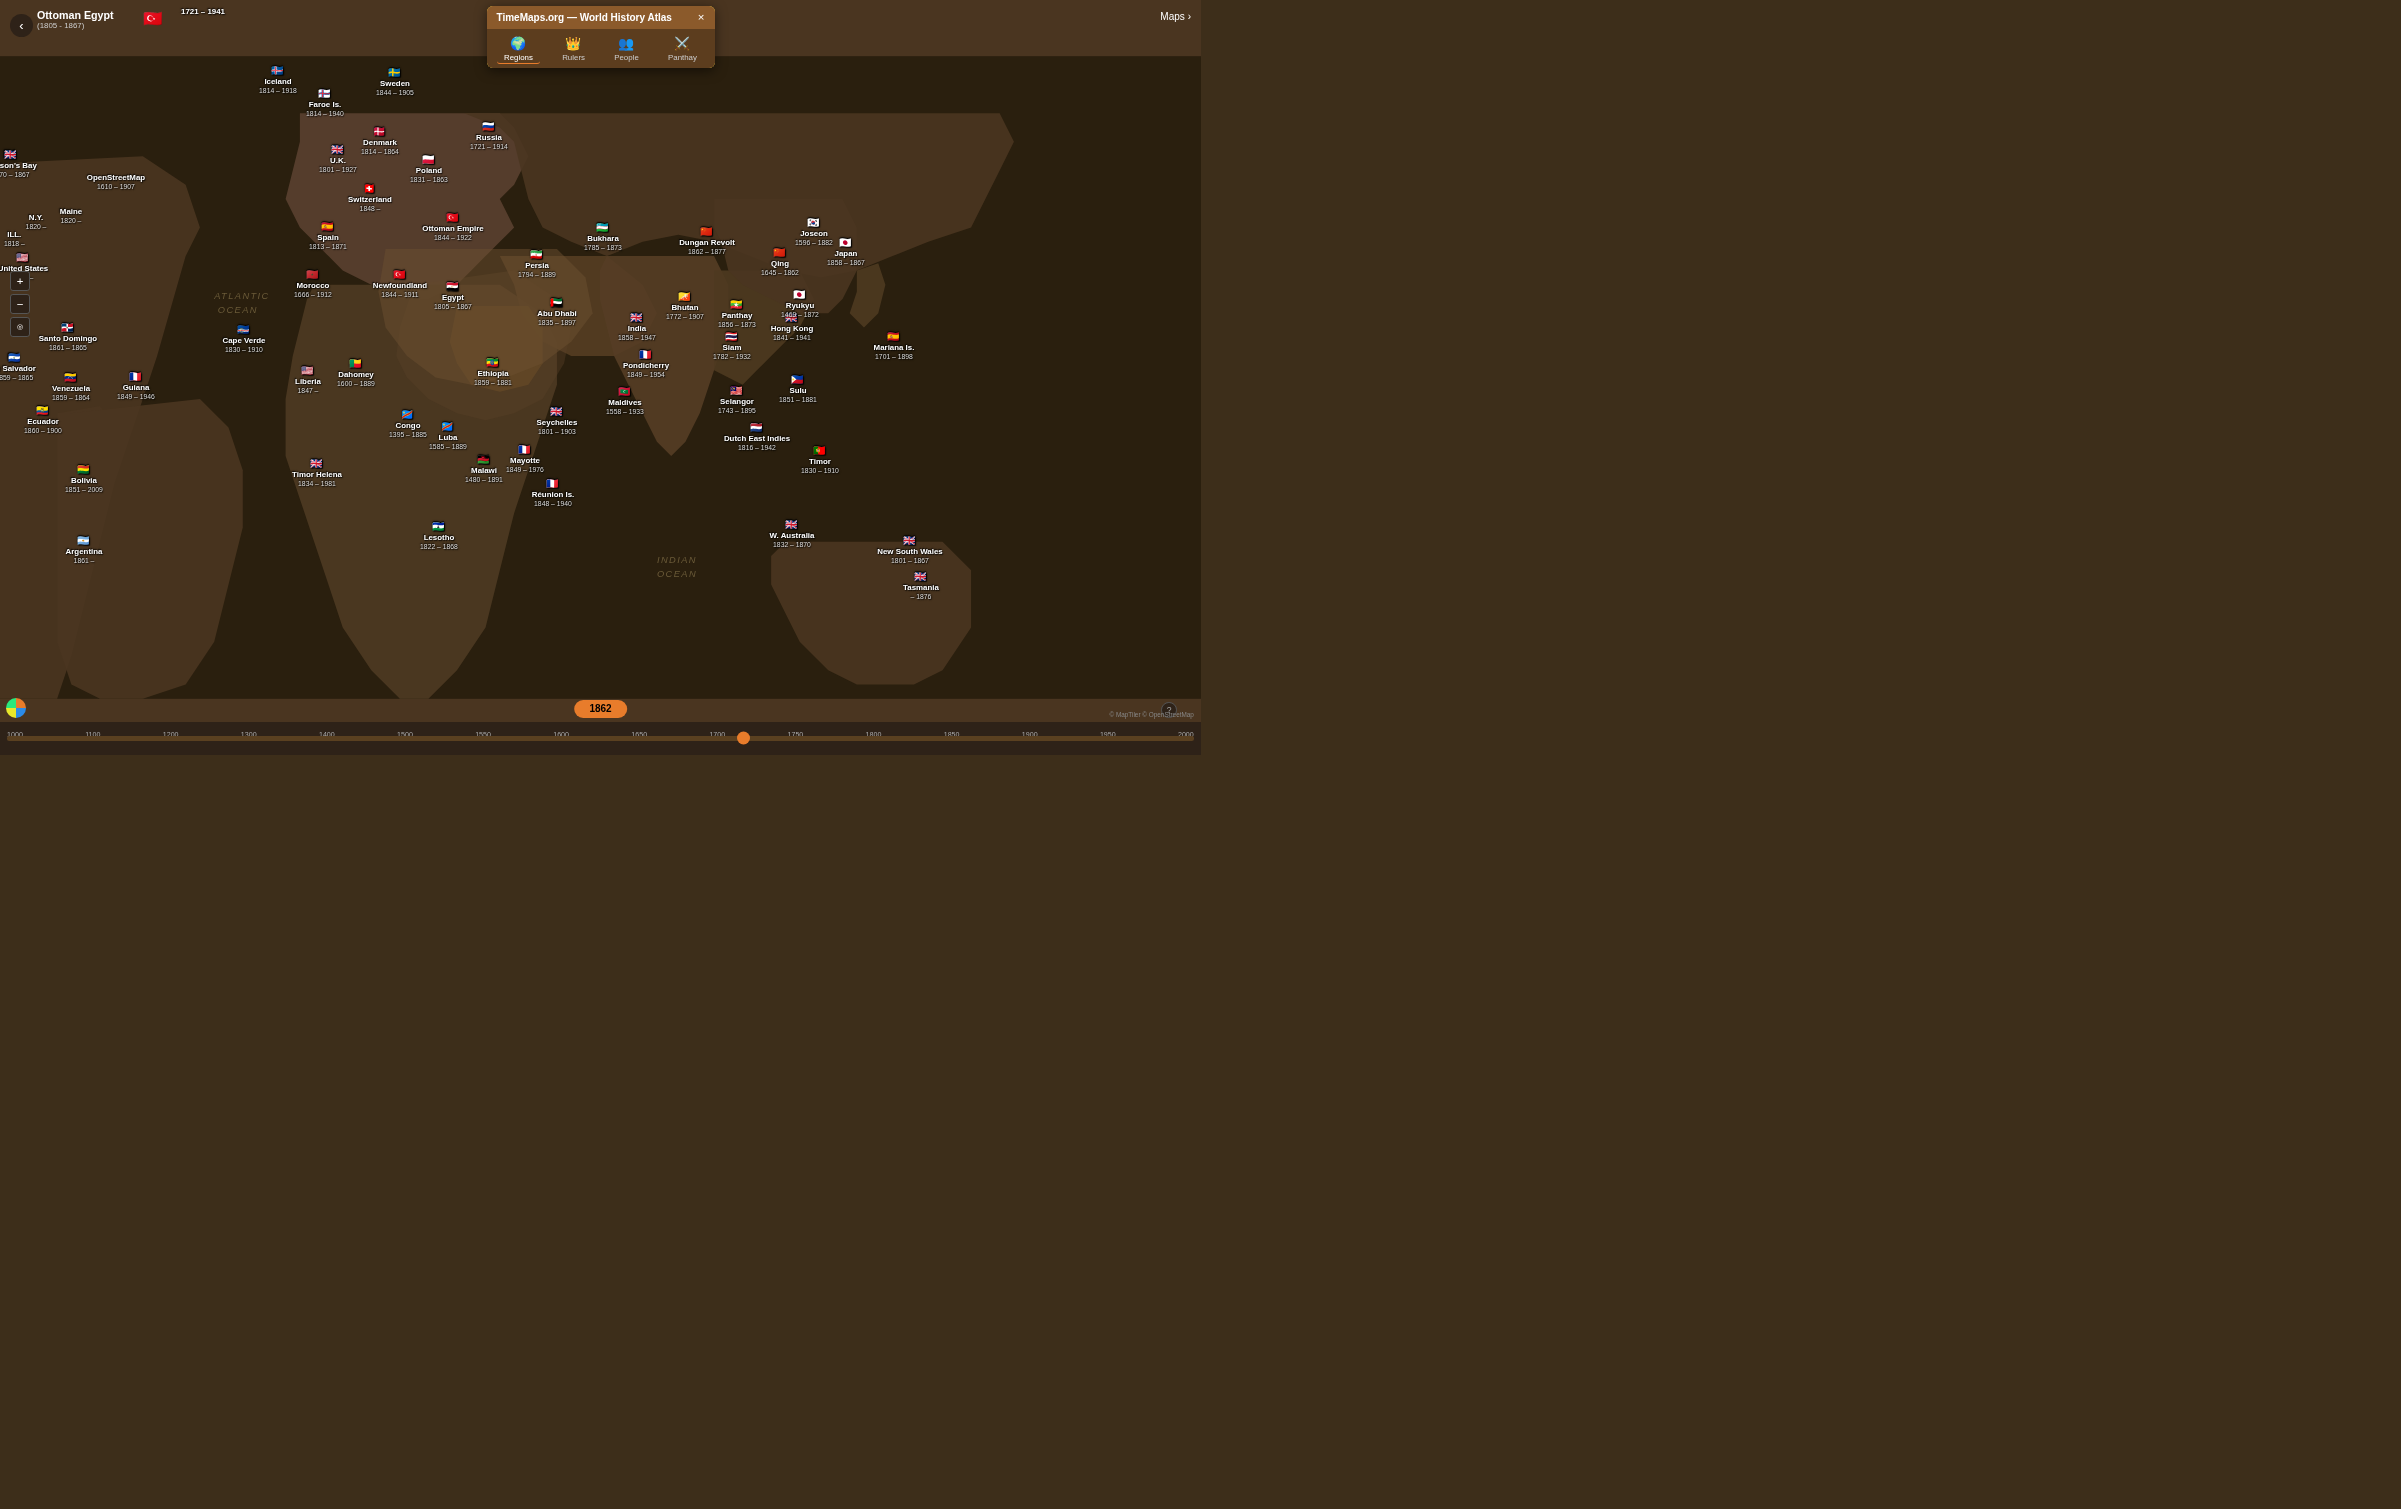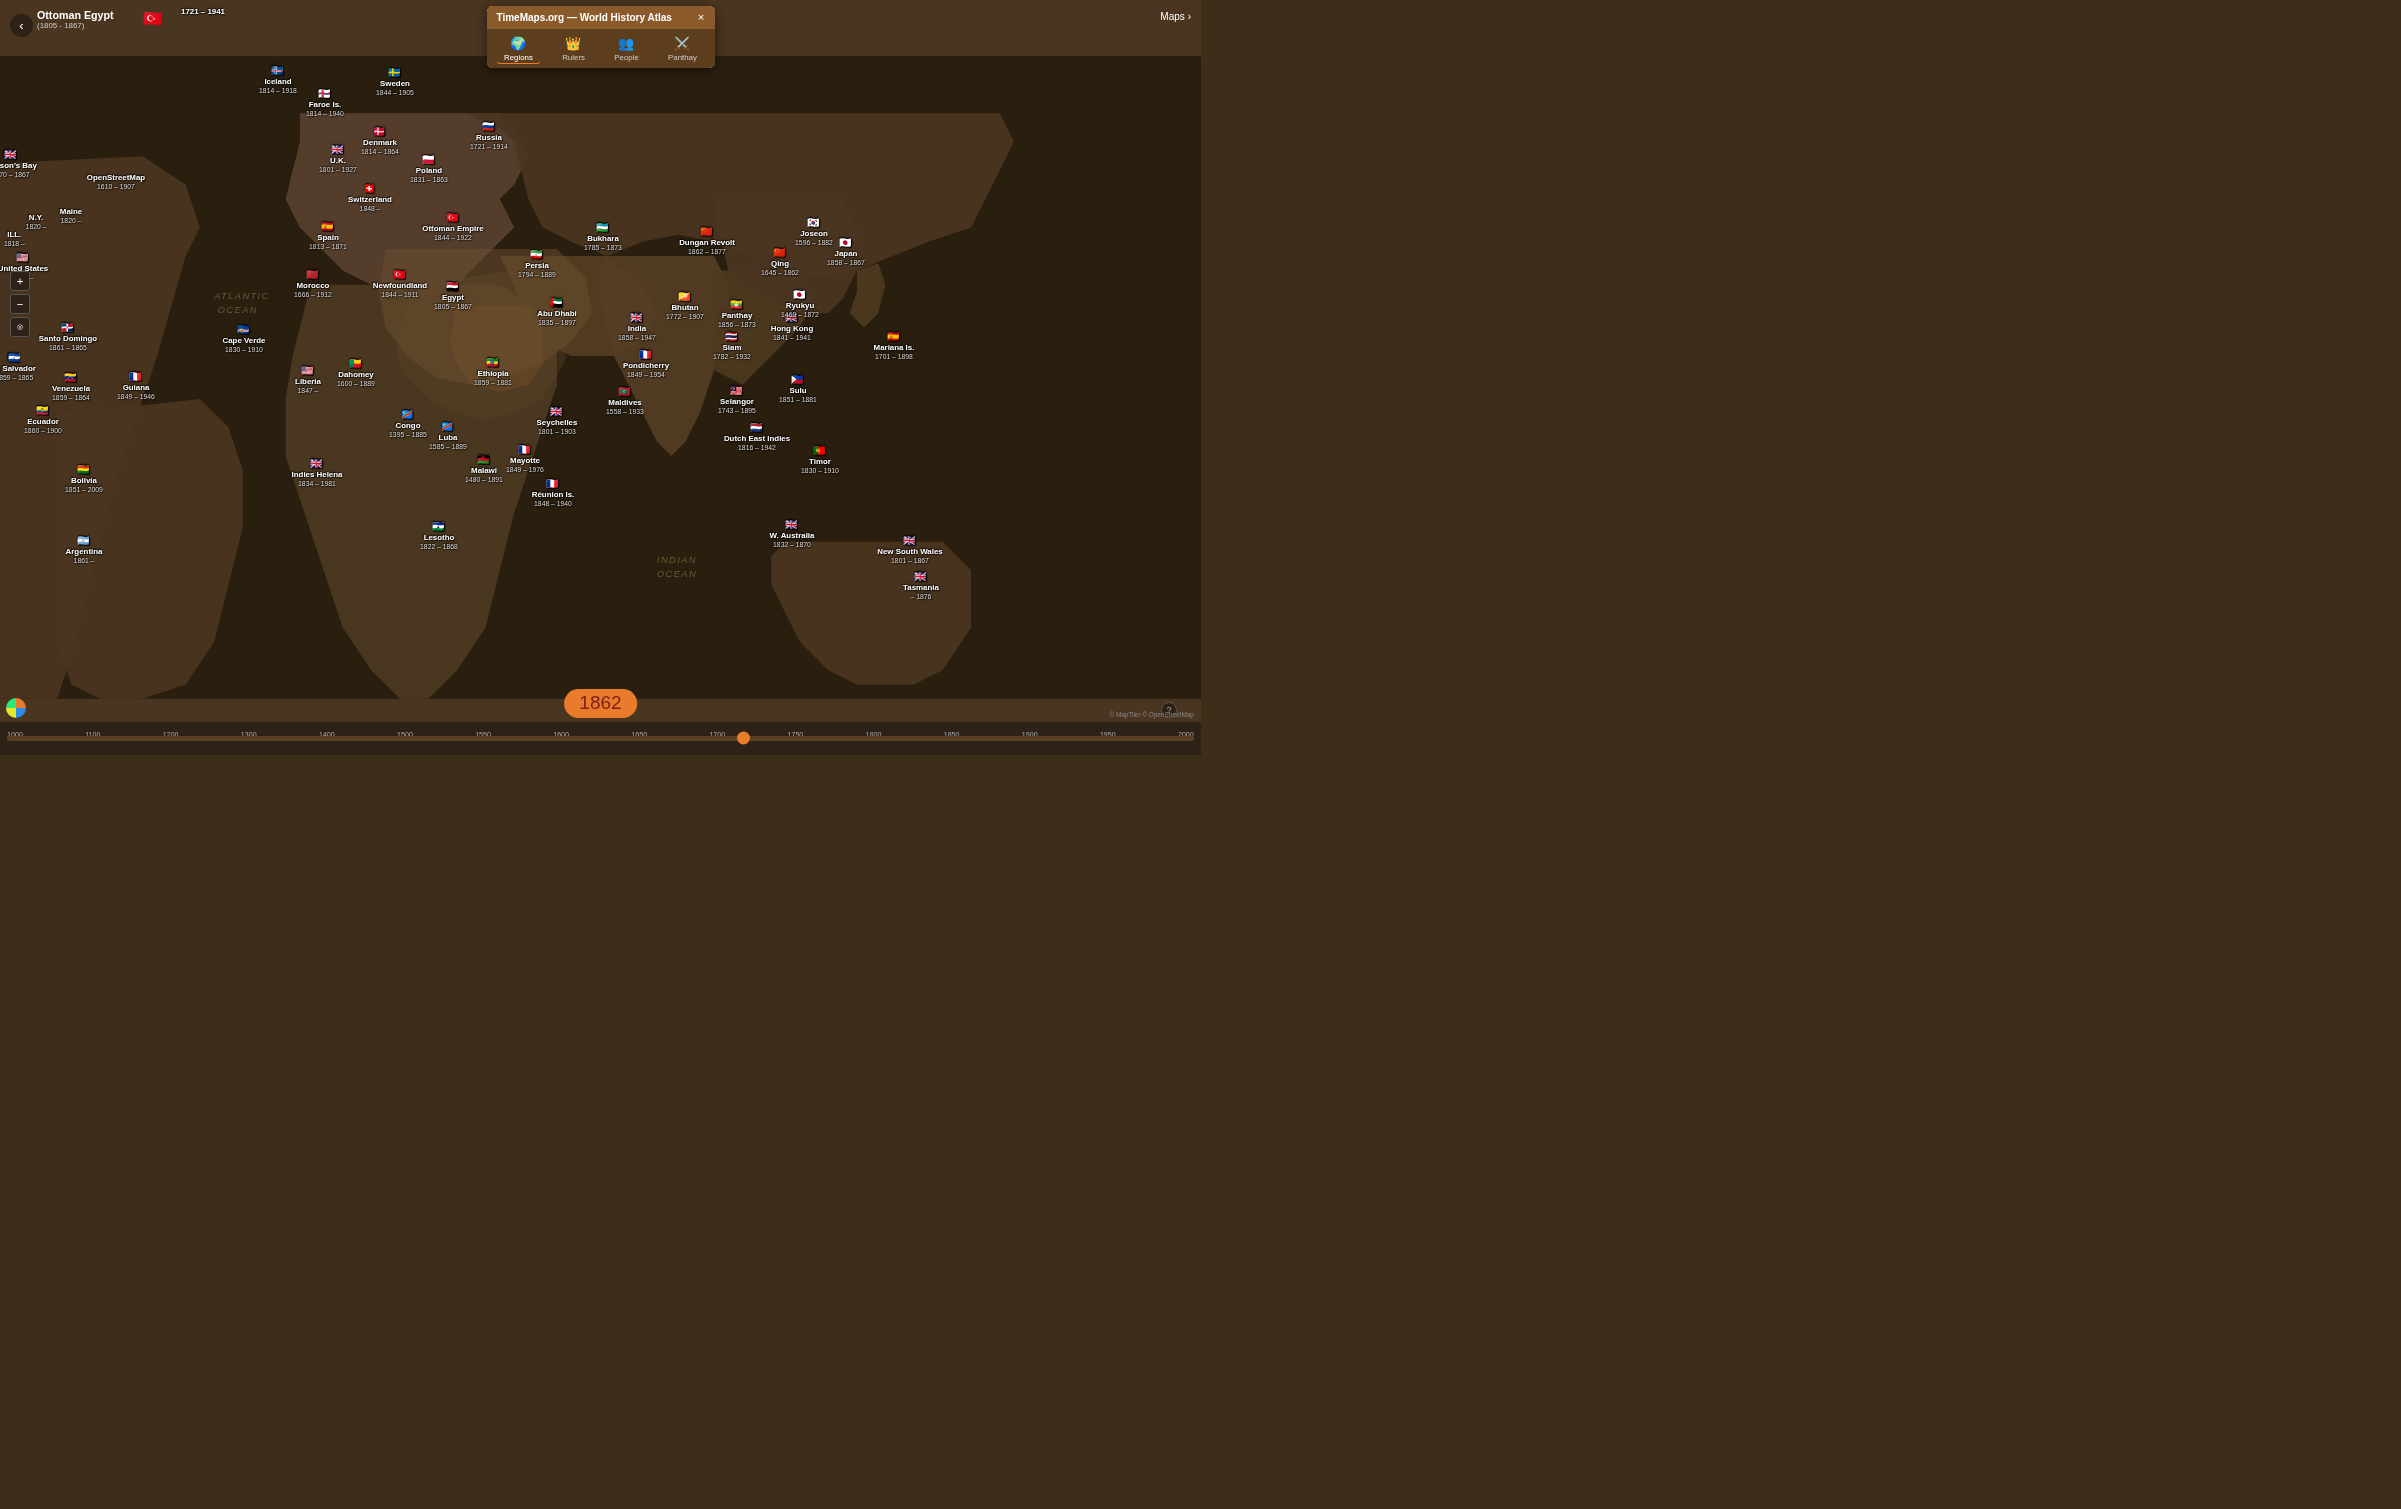--- a/index.html
+++ b/index.html
@@ -174,23 +174,23 @@
     }
 
     
     #year-badge {
       position: absolute;
       bottom: 37px;
       left: 50%;
       transform: translateX(-50%);
       z-index: 100;
       background: #e87c2b;
-      color: #7f1d1d;
-      font-size: 19px;
-      font-weight: normal;
+      color: #000000;
+      font-size: 10px;
+      font-weight: bold;
       border-radius: 14.3px;
       padding: 3.6px 15.7px;
     }
 
     
     #timeline {
       position: absolute;
       bottom: 0;
       left: 0;
       right: 0;
@@ -582,21 +582,21 @@
         <div class="place-name">Luba</div>
         <div class="place-dates">1585 – 1889</div>
       </div>
       <div class="place-label" style="top: 453px; left: 484px; transform: translateX(-50%);">
         <div style="font-size:10px;text-align:center;">🇲🇼</div>
         <div class="place-name">Malawi</div>
         <div class="place-dates">1480 – 1891</div>
       </div>
       <div class="place-label" style="top: 457px; left: 317px; transform: translateX(-50%);">
         <div style="font-size:10px;text-align:center;">🇬🇧</div>
-        <div class="place-name">Indies Helena</div>
+        <div class="place-name">Timor Helena</div>
         <div class="place-dates">1834 – 1981</div>
       </div>
       <div class="place-label" style="top: 520px; left: 439px; transform: translateX(-50%);">
         <div style="font-size:10px;text-align:center;">🇱🇸</div>
         <div class="place-name">Lesotho</div>
         <div class="place-dates">1822 – 1868</div>
       </div>
       <div class="place-label" style="top: 518px; left: 792px; transform: translateX(-50%);">
         <div style="font-size:10px;text-align:center;">🇬🇧</div>
         <div class="place-name">W. Australia</div>

